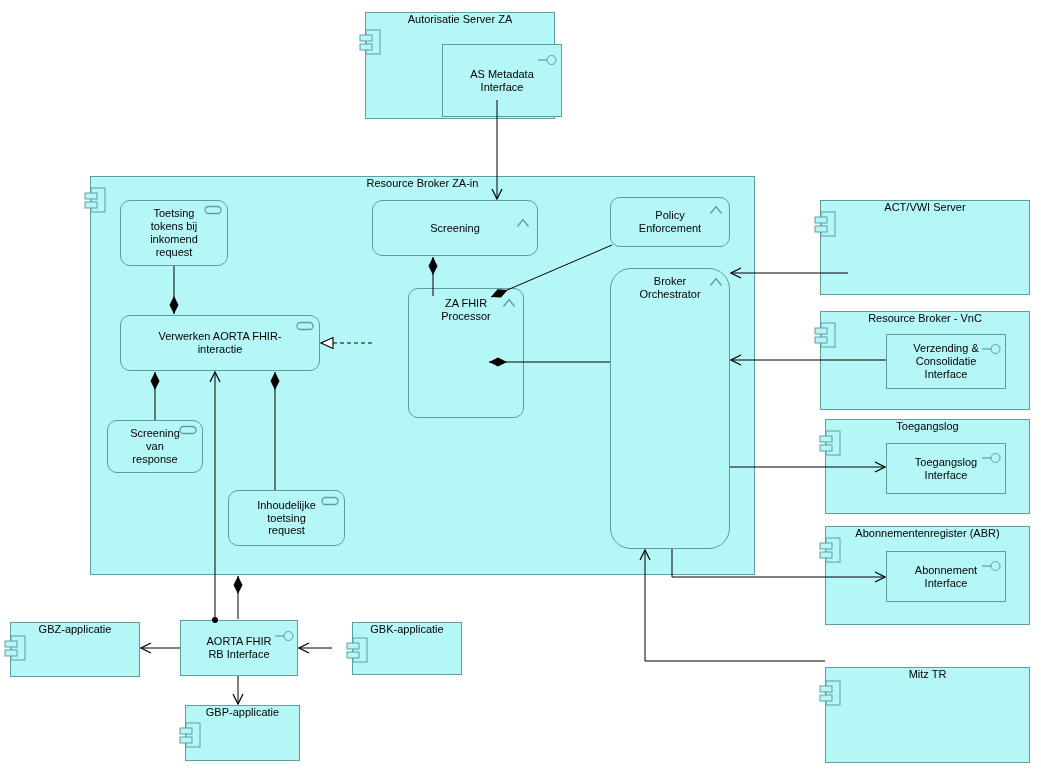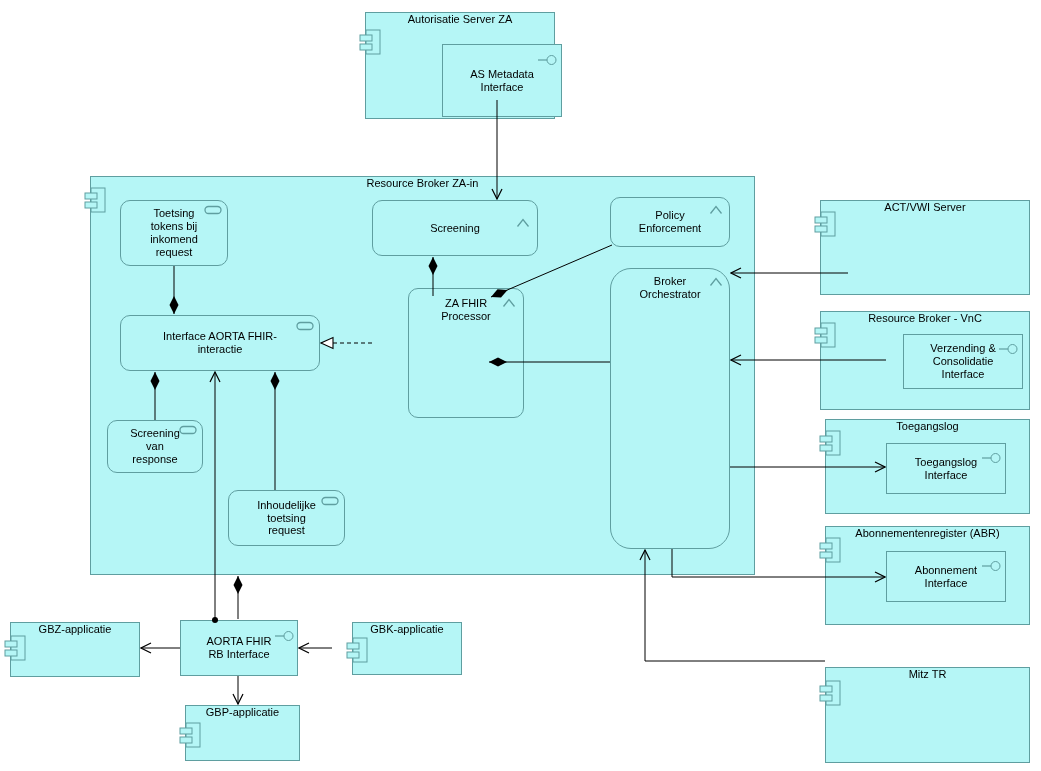--- a/index.html
+++ b/index.html
@@ -101,21 +101,21 @@
 
   <div class="node rounded" style="left:372px;top:288px;width:116px;height:130px;margin-left:36px;">
     <div class="lbl-t" style="padding-top:8px;">ZA FHIR
 Processor</div>
     <svg class="icon" style="right:7px;top:8px;" width="14" height="11" viewBox="0 0 14 11">
       <polyline class="ic-open" points="1.5,9.5 7,2.5 12.5,9.5"></polyline>
     </svg>
   </div>
 
   <div class="node rounded" style="left:120px;top:315px;width:200px;height:56px;">
-    <div class="lbl-c">Interface AORTA FHIR-
+    <div class="lbl-c">Verwerken AORTA FHIR-
 interactie</div>
     <svg class="icon" style="right:5px;top:5px;" width="18" height="10" viewBox="0 0 18 10">
       <rect class="ic-open" x="1" y="1.5" width="16" height="7" rx="3.5"></rect>
     </svg>
   </div>
 
   <div class="node rounded" style="left:107px;top:420px;width:96px;height:53px;">
     <div class="lbl-c">Screening
 van
 response</div>
@@ -143,21 +143,21 @@
   </div>
 
   <div class="node" style="left:820px;top:311px;width:210px;height:99px;">
     <div class="comp-title">Resource Broker - VnC</div>
     <svg class="icon" style="left:-7px;top:10px;" width="22" height="26" viewBox="0 0 22 26">
       <rect class="ic" x="7" y="1" width="14" height="24"></rect>
         <rect class="ic" x="1" y="6" width="12" height="6"></rect>
         <rect class="ic" x="1" y="15" width="12" height="6"></rect>
     </svg>
   </div>
-  <div class="node" style="left:886px;top:334px;width:120px;height:55px;margin-left:17px;">
+  <div class="node" style="left:886px;top:334px;width:120px;height:55px;">
     <div class="lbl-c">Verzending &amp;
 Consolidatie
 Interface</div>
     <svg class="icon" style="right:4px;top:8px;" width="19" height="12" viewBox="0 0 19 12">
       <line class="ic-line" x1="0" y1="6" x2="9" y2="6"></line>
         <circle class="ic" cx="13.5" cy="6" r="4.5"></circle>
     </svg>
   </div>
 
   <div class="node" style="left:825px;top:419px;width:205px;height:95px;">

